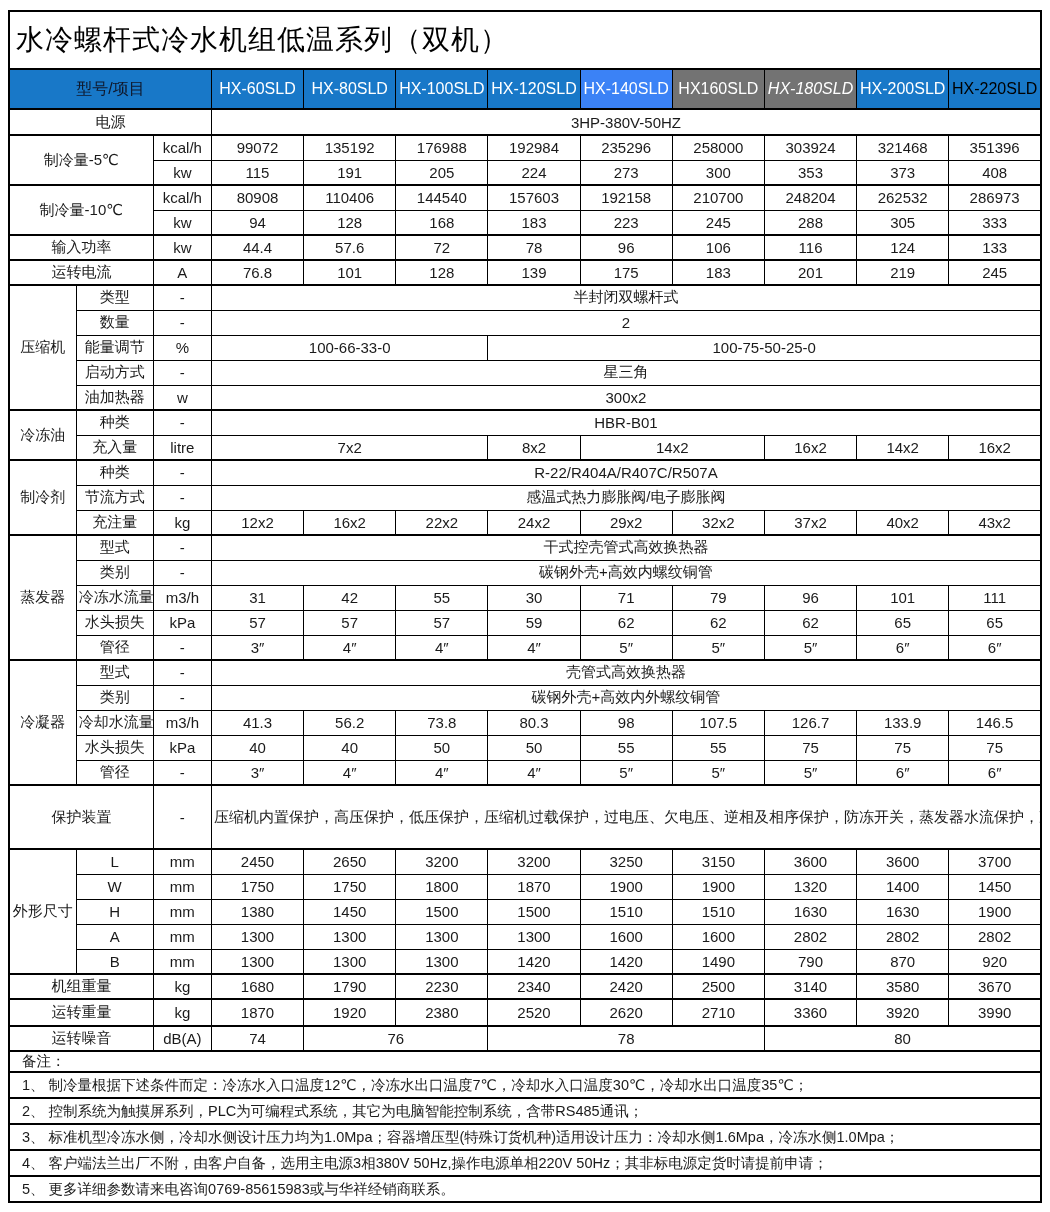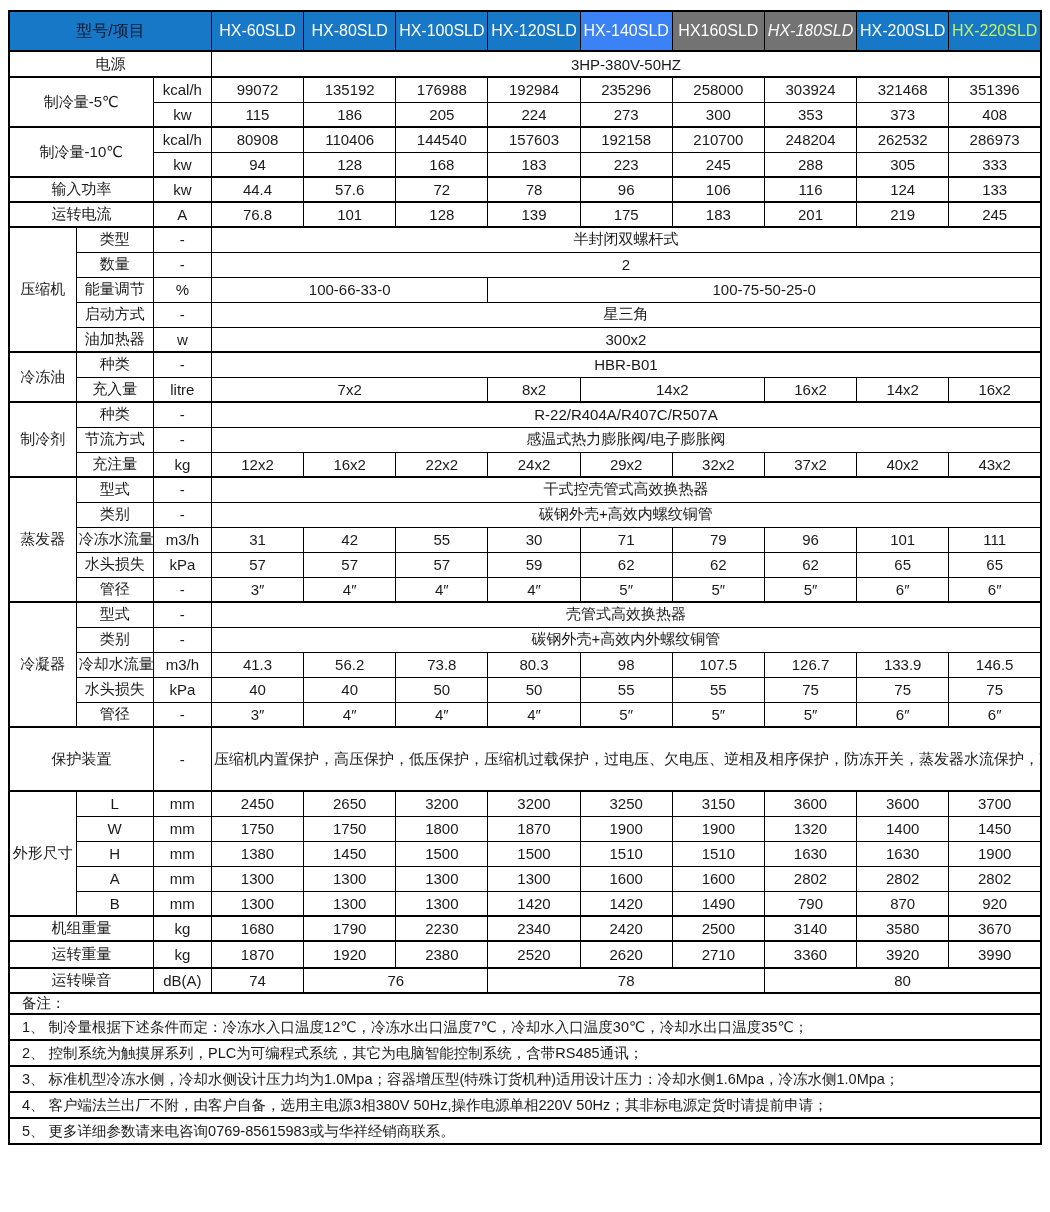--- a/index.html
+++ b/index.html
@@ -61,20 +61,21 @@
     white-space:nowrap;
     padding:0 12px;
     font-size:14.5px;
     border-top-width:2px;
   }
 </style>
 </head>
 <body>
 
 <div class="sheet">
+  <div class="titlebox">水冷螺杆式冷水机组低温系列（双机）</div>
   <table class="spec">
     <colgroup>
       <col style="width:67px">
       <col style="width:77px">
       <col style="width:58px">
       <col style="width:92px">
         <col style="width:92px">
         <col style="width:92px">
       <col style="width:92px">
         <col style="width:92px">
@@ -87,21 +88,21 @@
         <tr class="head" style="height: 40px;">
           <td colspan="3" class="hl" style="background: rgb(24, 120, 200); color: #0f172a;">型号/项目</td>
           <td class="hm" style="background: rgb(24, 120, 200); color: rgb(255, 255, 255);">HX-60SLD</td>
           <td class="hm" style="background: rgb(24, 120, 200); color: rgb(255, 255, 255);">HX-80SLD</td>
           <td class="hm" style="background: rgb(24, 120, 200); color: rgb(255, 255, 255);">HX-100SLD</td>
           <td class="hm" style="background: rgb(24, 120, 200); color: rgb(255, 255, 255);">HX-120SLD</td>
           <td class="hm" style="background: #3b82f6; color: rgb(255, 255, 255);">HX-140SLD</td>
           <td class="hm" style="background: #737373; color: rgb(255, 255, 255);">HX160SLD</td>
           <td class="hm" style="background: #737373; color: rgb(255, 255, 255); font-style: italic;">HX-180SLD</td>
           <td class="hm" style="background: rgb(24, 120, 200); color: rgb(255, 255, 255);">HX-200SLD</td>
-          <td class="hm" style="background: rgb(24, 120, 200); color: #bef264; margin-left: 40px;">HX-220SLD</td>
+          <td class="hm" style="background: rgb(24, 120, 200); color: #000000; margin-left: 40px;">HX-220SLD</td>
         </tr>
         <tr style="height: 26px;">
           <td colspan="3" class="lbl">电源</td>
           <td colspan="9" class="val">3HP-380V-50HZ</td>
         </tr>
         <tr style="height: 25px;">
           <td colspan="2" rowspan="2" class="lbl">制冷量-5℃</td>
           <td class="unit">kcal/h</td>
           <td class="val">99072</td>
           <td class="val">135192</td>
@@ -109,21 +110,21 @@
           <td class="val">192984</td>
           <td class="val">235296</td>
           <td class="val">258000</td>
           <td class="val">303924</td>
           <td class="val">321468</td>
           <td class="val">351396</td>
         </tr>
         <tr class="thin" style="height: 25px;">
           <td class="unit">kw</td>
           <td class="val">115</td>
-          <td class="val">186</td>
+          <td class="val">191</td>
           <td class="val">205</td>
           <td class="val">224</td>
           <td class="val">273</td>
           <td class="val">300</td>
           <td class="val">353</td>
           <td class="val">373</td>
           <td class="val">408</td>
         </tr>
         <tr style="height: 25px;">
           <td colspan="2" rowspan="2" class="lbl">制冷量-10℃</td>

